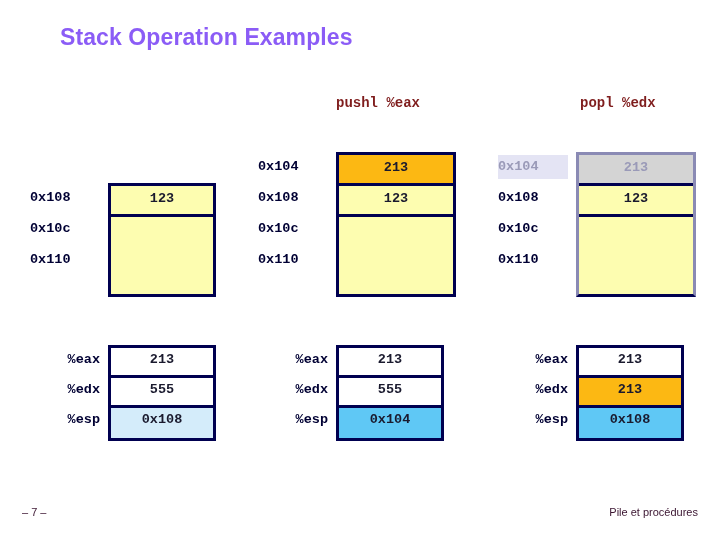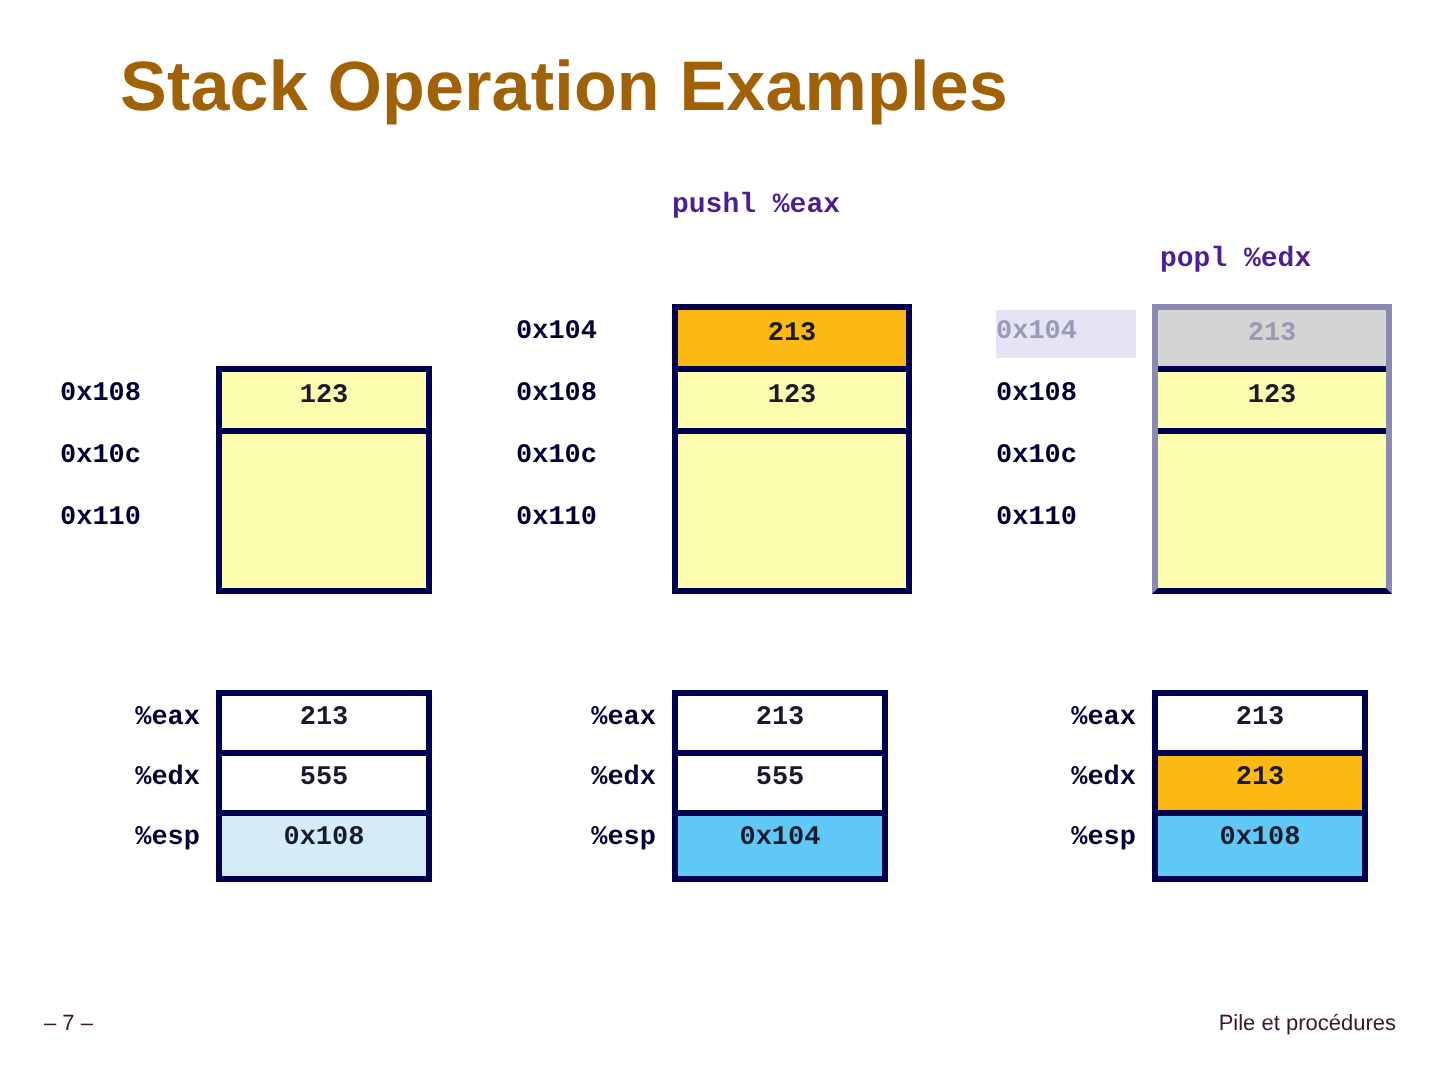--- a/index.html
+++ b/index.html
@@ -15,47 +15,47 @@
     font-family: "Liberation Sans", sans-serif;
     -webkit-font-smoothing: none;
   }
 
   
   .slide-title {
     position: absolute;
     left: 60px;
     top: 24px;
     font-family: "Liberation Sans", sans-serif;
-    font-size: 35px;
-    font-weight: bold;
-    color: #a16207;
+    font-size: 23px;
+    font-weight: bold;
+    color: #8b5cf6;
     letter-spacing: 0.1px;
     white-space: nowrap;
   }
 
   
   .panel {
     position: absolute;
     top: 95px;
   }
   .panel-left   { left: 30px;  width: 200px; }
   .panel-mid    { left: 258px; width: 210px; }
   .panel-right  { left: 498px; width: 210px; }
 
   .op-header {
     position: absolute;
     top: 0px;
     font-family: "Liberation Mono", monospace;
     font-size: 14px;
     font-weight: bold;
-    color: #4c1d95;
+    color: #7f1d1d;
     white-space: nowrap;
   }
   .op-header-mid   { left: 78px; }
-  .op-header-right { left: 82px; margin-top: 27px; }
+  .op-header-right { left: 82px; }
 
   
   .stack-area {
     position: absolute;
     top: 43px;
     left: 0;
     width: 100%;
     height: 160px;
   }
   .addr-col {

